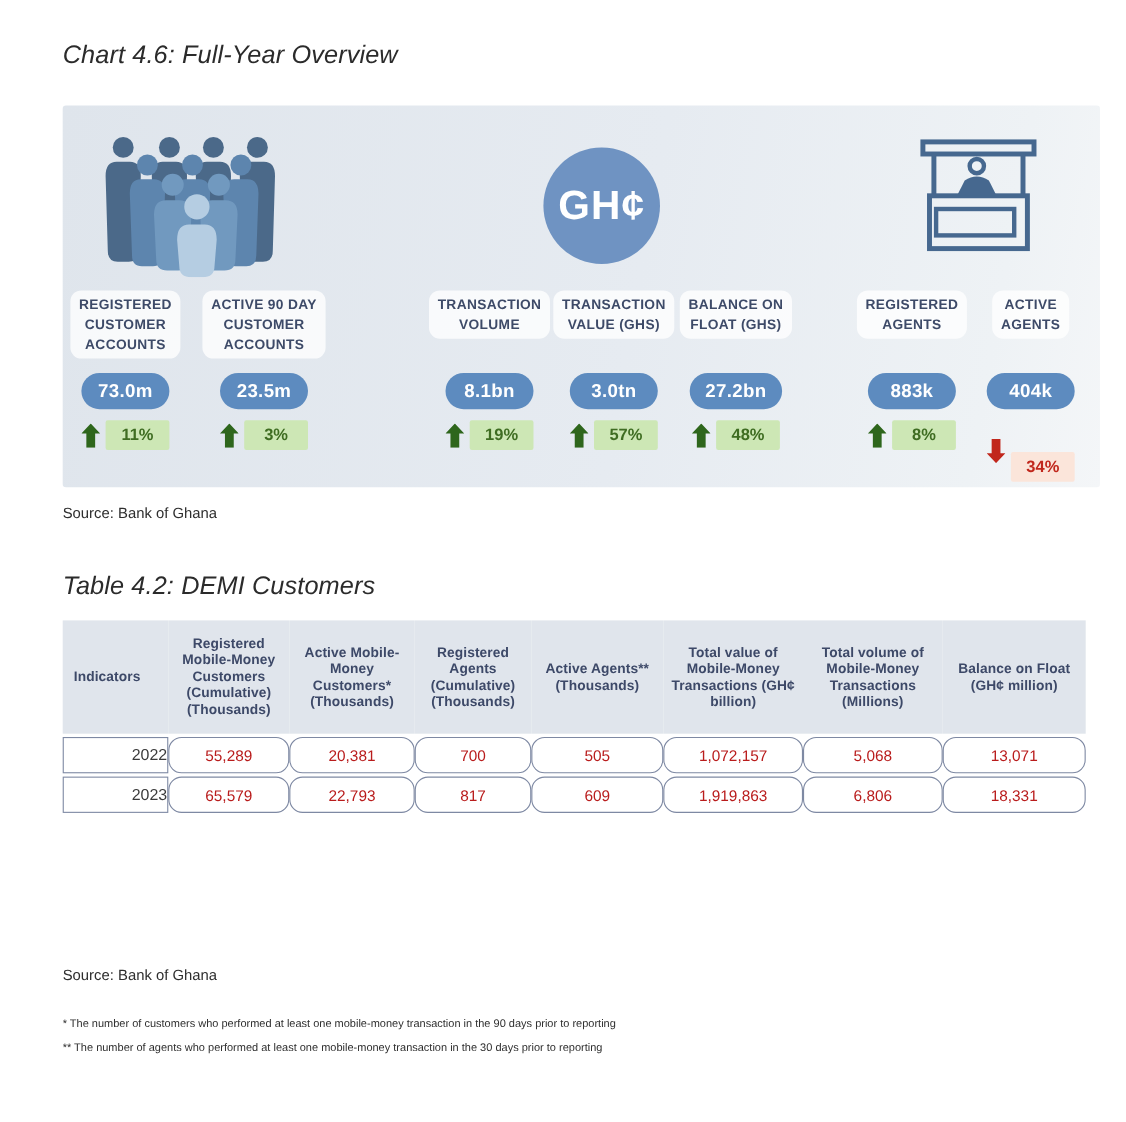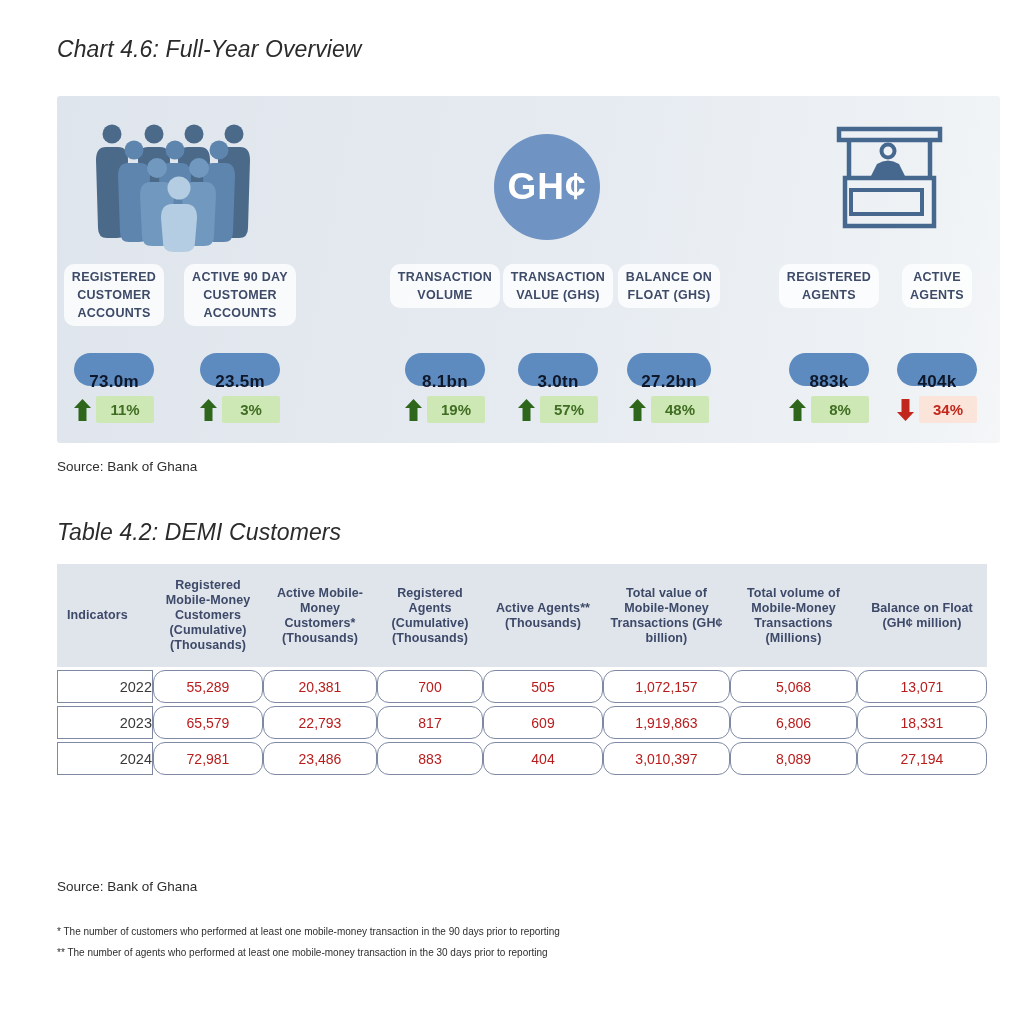--- a/index.html
+++ b/index.html
@@ -23,49 +23,49 @@
   .panel {
     position: absolute; left: 57px; top: 96px;
     width: 943px; height: 347px;
     background: linear-gradient(100deg, #dfe5ec 0%, #e6ebf1 55%, #eef2f5 88%, #f4f6f8 100%);
     border-radius: 3px;
   }
   .stat {
     position: absolute; top: 168px; width: 130px;
     display: flex; flex-direction: column; align-items: center;
   }
-  .stat-label-wrap { height: 89px; display: flex; justify-content: center; }
+  .stat-label-wrap { height: 75px; display: flex; justify-content: center; }
   .stat-label {
     align-self: flex-start;
     background: rgba(255,255,255,0.78);
     border-radius: 10px;
     padding: 4px 8px;
     text-align: center;
     font-size: 12.5px; font-weight: bold; line-height: 18px;
     color: #3d4a68; letter-spacing: 0.3px;
     white-space: nowrap;
   }
   .pill {
     min-width: 80px; height: 33px; line-height: 33px;
-    padding: 12px 14px;
+    padding: 0 14px;
     background: #5d8bbf; border-radius: 17px;
-    color: #0f172a; font-size: 17px; font-weight: bold;
+    color: #ffffff; font-size: 17px; font-weight: bold;
     text-align: center; letter-spacing: 0.3px;
   }
   .change { margin-top: 10px; display: flex; align-items: center; gap: 5px; }
   .change .arrow { display: flex; }
   .change-badge {
     min-width: 58px; height: 27px; line-height: 27px;
     text-align: center; font-size: 15px; font-weight: bold;
     border-radius: 2px; padding: 0 8px;
   }
   .change.up .arrow svg { fill: #2e661c; }
   .change.up .change-badge { background: #cde7b5; color: #3f6d22; }
   .change.down .arrow svg { fill: #c1271c; }
-  .change.down .change-badge { background: #fbe5da; color: #c1271c; }
+  .change.down .change-badge { background: #fbe5da; color: #c1271c; margin-top: 29px; }
 
   .crowd-svg   { position: absolute; left: 38px;  top: 26px; }
   .coin {
     position: absolute; left: 437px; top: 38px;
     width: 106px; height: 106px; border-radius: 50%;
     background: #6f93c2;
     display: flex; align-items: center; justify-content: center;
     color: #ffffff; font-size: 37px; font-weight: bold; letter-spacing: 1px;
   }
   .booth-svg   { position: absolute; left: 779px; top: 30px; }
@@ -329,30 +329,20 @@
     <tr>
       <th>2023</th>
       <td>65,579</td>
       <td>22,793</td>
       <td>817</td>
       <td>609</td>
       <td>1,919,863</td>
       <td>6,806</td>
       <td>18,331</td>
     </tr>
-    <tr>
-      <th>2024</th>
-      <td>72,981</td>
-      <td>23,486</td>
-      <td>883</td>
-      <td>404</td>
-      <td>3,010,397</td>
-      <td>8,089</td>
-      <td>27,194</td>
-    </tr>
   </tbody>
 </table>
 
 <p class="source-note" id="table-source">Source: Bank of Ghana</p>
 
 <div class="footnotes">
   <p>* The number of customers who performed at least one mobile-money transaction in the 90 days prior to reporting</p>
   <p>** The number of agents who performed at least one mobile-money transaction in the 30 days prior to reporting</p>
 </div>
 

